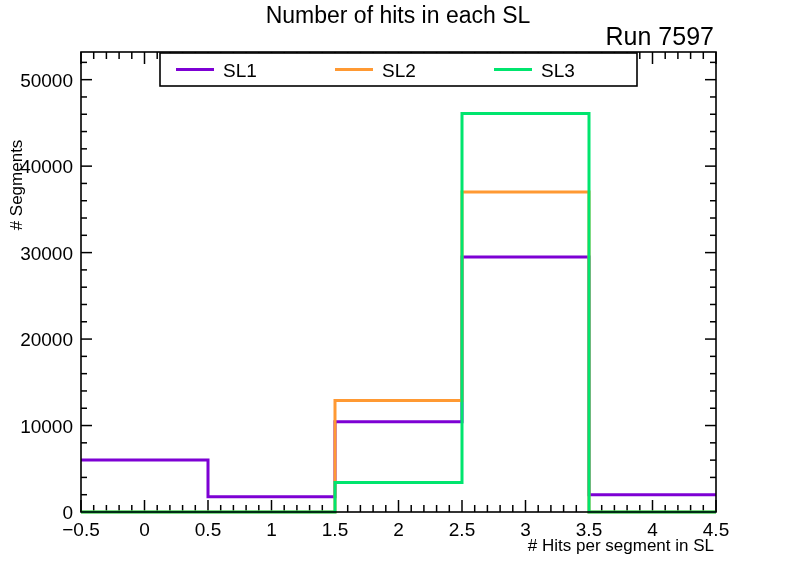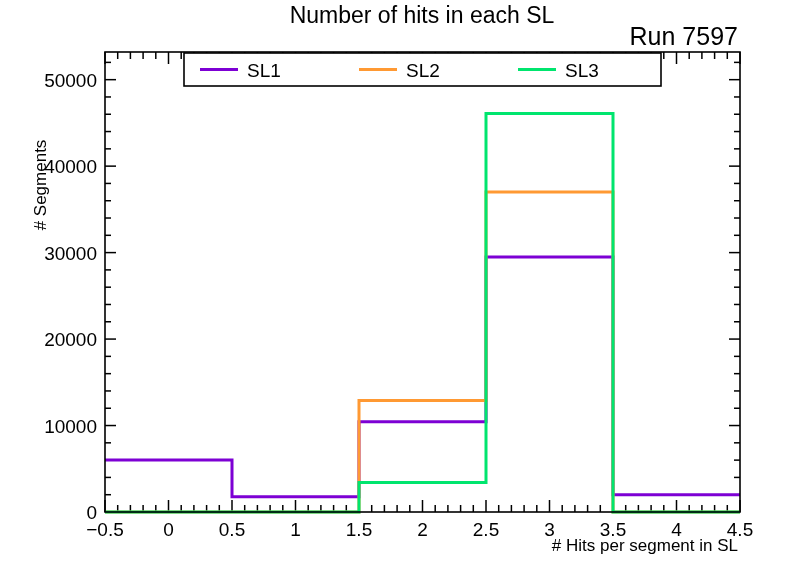--- a/index.html
+++ b/index.html
@@ -11,21 +11,20 @@
     width: 796px;
     height: 572px;
     font-family: "Liberation Sans", sans-serif;
     overflow: hidden;
     position: relative;
   }
   #canvas-root {
     position: relative;
     width: 692px;
     height: 572px;
-    margin-left: 24px;
   }
   svg.plot {
     position: absolute;
     left: 0;
     top: 0;
     width: 796px;
     height: 572px;
     display: block;
   }
   text {

